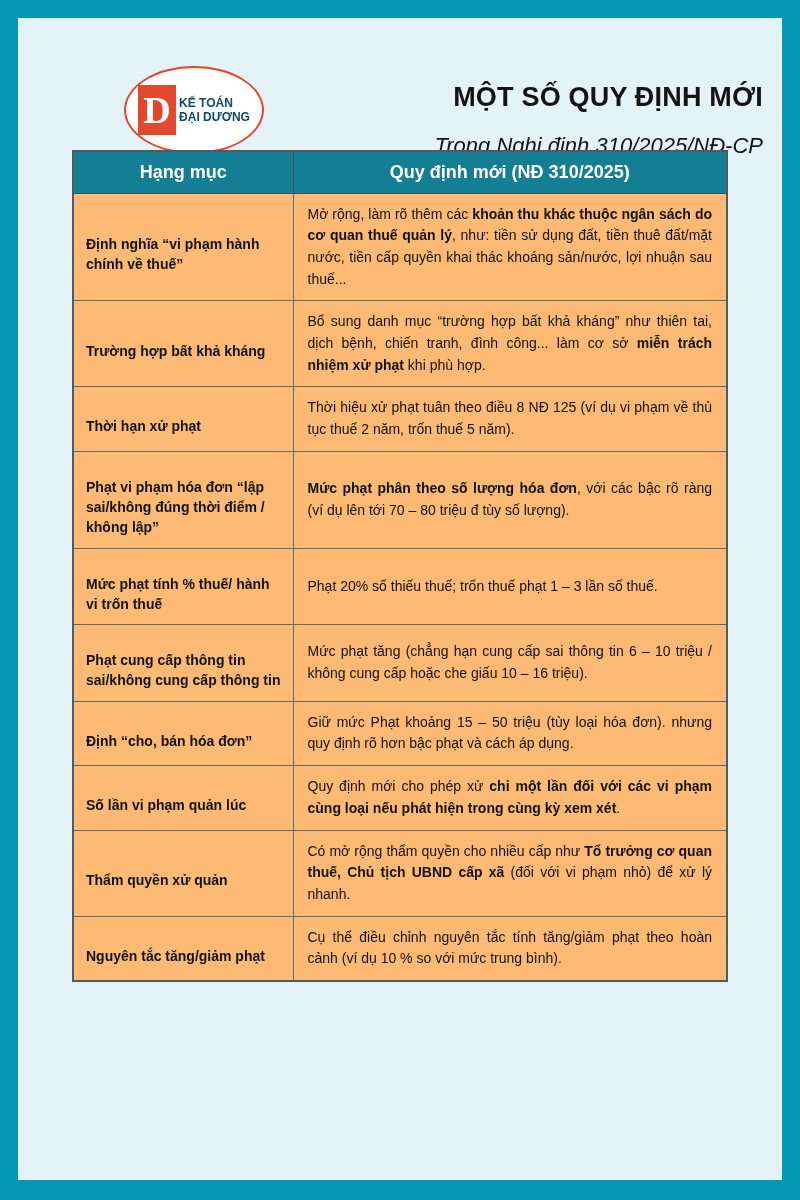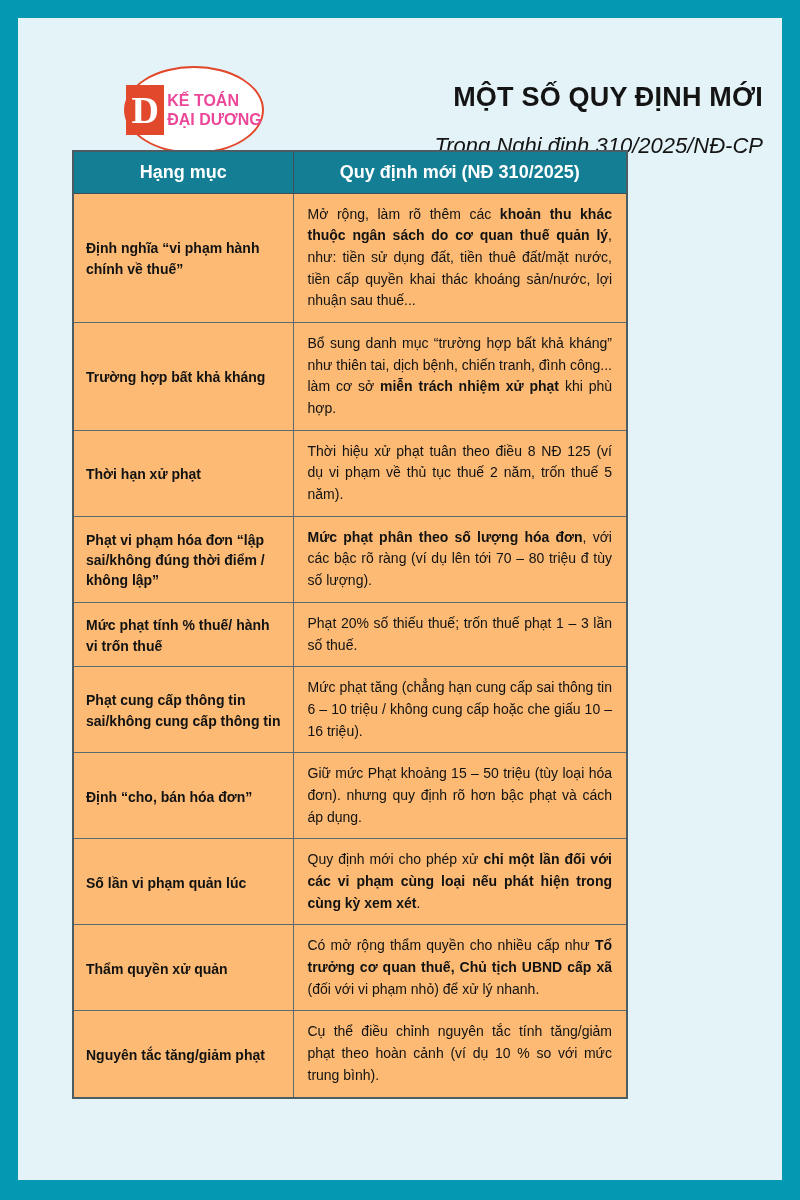--- a/index.html
+++ b/index.html
@@ -32,23 +32,23 @@
     width:38px; height:50px;
     background:#E2482C;
     color:#ffffff;
     font-family:"Liberation Serif", serif;
     font-weight:bold;
     font-size:38px;
     display:flex; align-items:center; justify-content:center;
     flex:0 0 auto;
   }
   .logo-text {
-    color:#ec4899;
+    color:#0c4a6e;
     font-weight:bold;
-    font-size:16px;
+    font-size:12px;
     line-height:1.2;
     white-space:nowrap;
   }
   .title-block {
     position:absolute; left:255px; top:64px; width:490px;
     text-align:right;
   }
   .page-title {
     font-size:27px;
     font-weight:bold;
@@ -58,21 +58,21 @@
   .page-subtitle {
     margin-top:20px;
     font-size:22px;
     font-style:italic;
     font-weight:500;
     color:#141414;
   }
   
   table.regs {
     position:absolute; left:54px; top:132px;
-    width:556px;
+    width:656px;
     border-collapse:collapse;
     border:2px solid #4c5c63;
   }
   table.regs th {
     background:#147E95;
     color:#ffffff;
     font-size:18px;
     font-weight:bold;
     height:42px;
     border:1px solid #3f4f55;
@@ -82,21 +82,21 @@
   table.regs td {
     background:#fdba74;
     border:1px solid #5a6b72;
     font-size:14px;
     vertical-align:middle;
   }
   td.item-cell {
     width:220px;
     font-weight:bold;
     line-height:1.45;
-    padding:12px 10px 10px 12px;
+    padding:25px 10px 10px 12px;
   }
   td.detail-cell {
     text-align:justify;
     line-height:1.55;
     padding:10px 14px;
   }
   td.detail-cell b { font-weight:bold; }
 </style>
 </head>
 <body>

